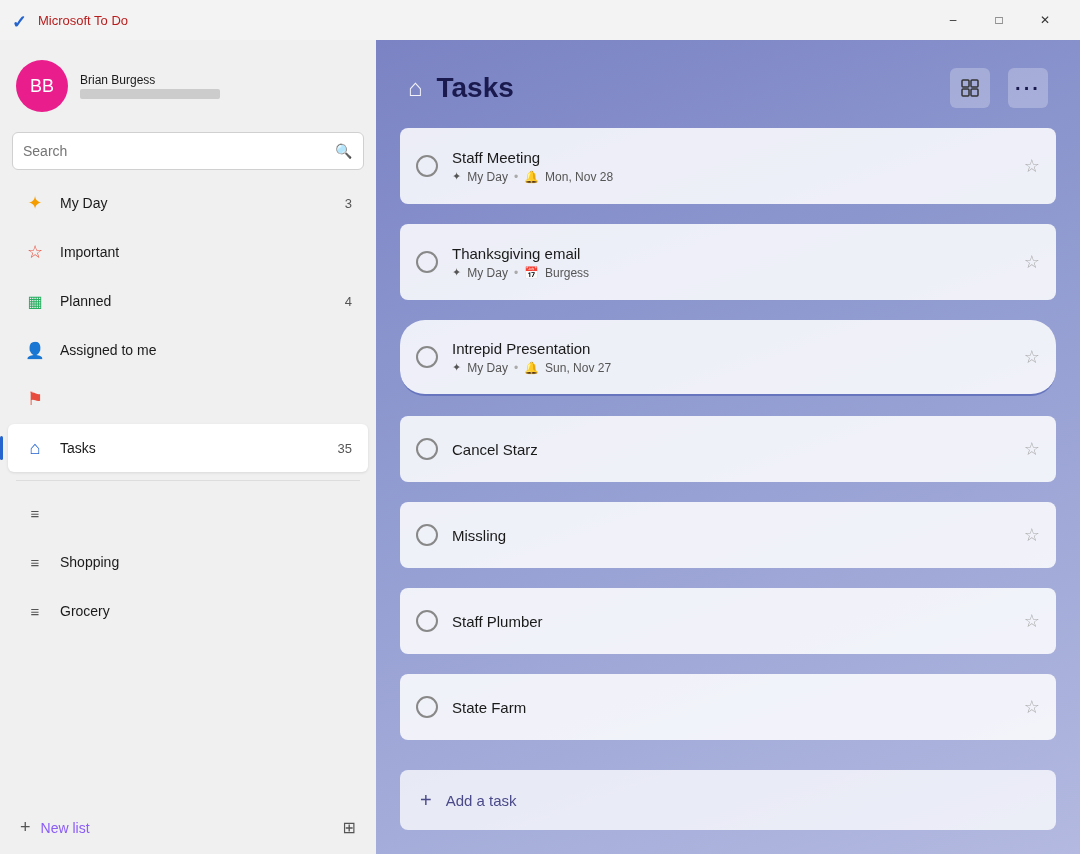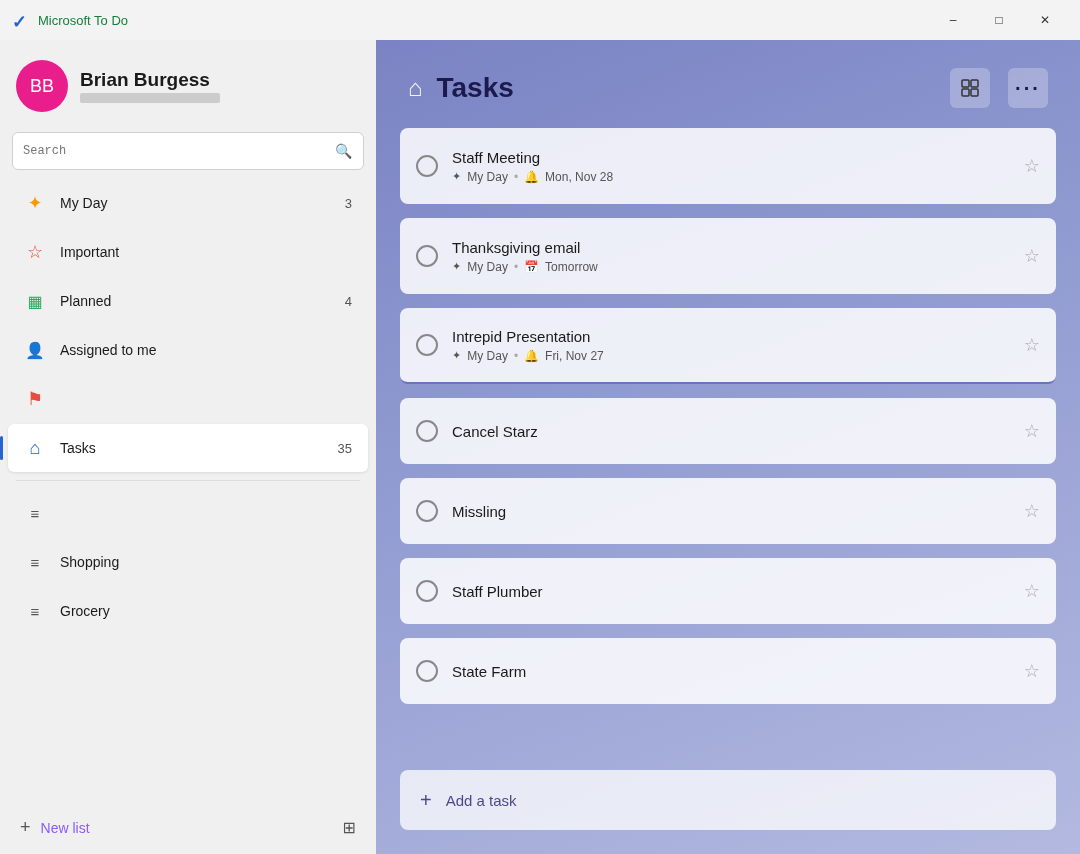--- a/index.html
+++ b/index.html
@@ -22,21 +22,21 @@
       padding: 0 12px;
       gap: 8px;
       flex-shrink: 0;
     }
     .titlebar-logo {
       width: 18px;
       height: 18px;
     }
     .titlebar-title {
       font-size: 13px;
-      color: #15803d;
+      color: #b91c1c;
       flex: 1;
     }
     .titlebar-controls {
       display: flex;
       gap: 0;
     }
     .titlebar-btn {
       width: 46px;
       height: 32px;
       display: flex;
@@ -80,22 +80,22 @@
       background: #e91e8c;
       display: flex;
       align-items: center;
       justify-content: center;
       color: white;
       font-weight: 400;
       font-size: 18px;
       flex-shrink: 0;
     }
     .user-name {
-      font-size: 19px;
-      font-weight: 700;
+      font-size: 12px;
+      font-weight: 400;
       color: #1a1a1a;
     }
     .user-sub {
       font-size: 12px;
       color: #888;
       margin-top: 2px;
       background: #ccc;
       border-radius: 2px;
       height: 10px;
       width: 140px;
@@ -109,25 +109,24 @@
       border-radius: 6px;
       display: flex;
       align-items: center;
       padding: 0 10px;
       height: 38px;
       gap: 8px;
     }
     .search-bar input {
       border: none;
       outline: none;
-      font-size: 12px;
+      font-size: 14px;
       color: #333;
       flex: 1;
       background: transparent;
-      font-family: Liberation Mono, monospace;
     }
     .search-icon-svg {
       color: #666;
       font-size: 14px;
     }
 
     
     .nav-section {
       flex: 1;
       overflow-y: auto;
@@ -222,21 +221,21 @@
       margin-left: 4px;
     }
 
     
     .task-list {
       flex: 1;
       overflow-y: auto;
       padding: 0 24px;
       display: flex;
       flex-direction: column;
-      gap: 14px;
+      gap: 20px;
     }
 
     .task-item {
       background: rgba(255,255,255,0.85);
       border-radius: 8px;
       display: flex;
       align-items: center;
       padding: 0 16px;
       min-height: 66px;
       gap: 14px;
@@ -432,36 +431,36 @@
 
       <div class="task-item has-sub">
         <div class="task-circle"></div>
         <div class="task-body">
           <span class="task-title">Thanksgiving email</span>
           <div class="task-meta">
             <span style="font-size:11px;">✦</span>
             <span>My Day</span>
             <span class="task-meta-sep">•</span>
             <span>📅</span>
-            <span>Tomorrow</span>
+            <span>Burgess</span>
           </div>
         </div>
         <span class="task-star">☆</span>
       </div>
 
-      <div class="task-item has-sub" style="border-bottom: 2px solid #6675be;">
+      <div class="task-item has-sub" style="border-bottom: 2px solid #6675be; border-radius: 25px;">
         <div class="task-circle"></div>
         <div class="task-body">
           <span class="task-title">Intrepid Presentation</span>
           <div class="task-meta">
             <span style="font-size:11px;">✦</span>
             <span>My Day</span>
             <span class="task-meta-sep">•</span>
             <span>🔔</span>
-            <span>Fri, Nov 27</span>
+            <span>Sun, Nov 27</span>
           </div>
         </div>
         <span class="task-star">☆</span>
       </div>
 
       <div class="task-item">
         <div class="task-circle"></div>
         <div class="task-body">
           <span class="task-title">Cancel Starz</span>
         </div>

